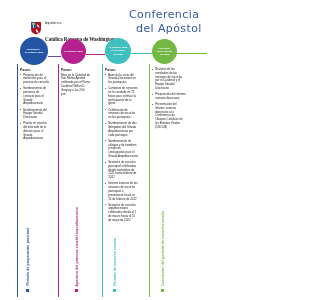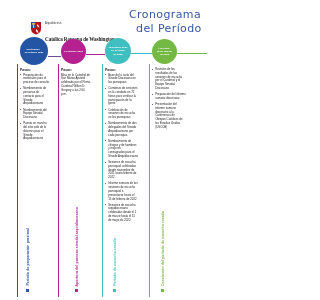--- a/index.html
+++ b/index.html
@@ -81,22 +81,22 @@
         <path d="M12 16 q5 3 5 8 q-4 -1 -5 -4 z" fill="#ffffff"></path>
       </svg>
     </span>
     <span class="logo-text">
       <span class="logo-l1">Arquidiócesis</span><br>
       <span class="logo-l2">Católica Romana de Washington</span>
     </span>
   </div>
 
   <div class="title">
-    <div class="l1">Cronograma</div>
-    <div class="l2">del Período</div>
+    <div class="l1">Conferencia</div>
+    <div class="l2">del Apóstol</div>
   </div>
 
   <div class="tl">
 
     <div class="link" style="left:48px;top:20px;width:13px;border-color:#6f4b9c;"></div>
     <div class="link" style="left:86px;top:18px;width:19px;border-color:#b5218f;"></div>
     <div class="link" style="left:131px;top:17px;width:21px;border-color:#3fbfbf;"></div>
     <div class="link" style="left:177px;top:17px;width:30px;border-color:#74b943;"></div>
 
     <div class="node n1">

